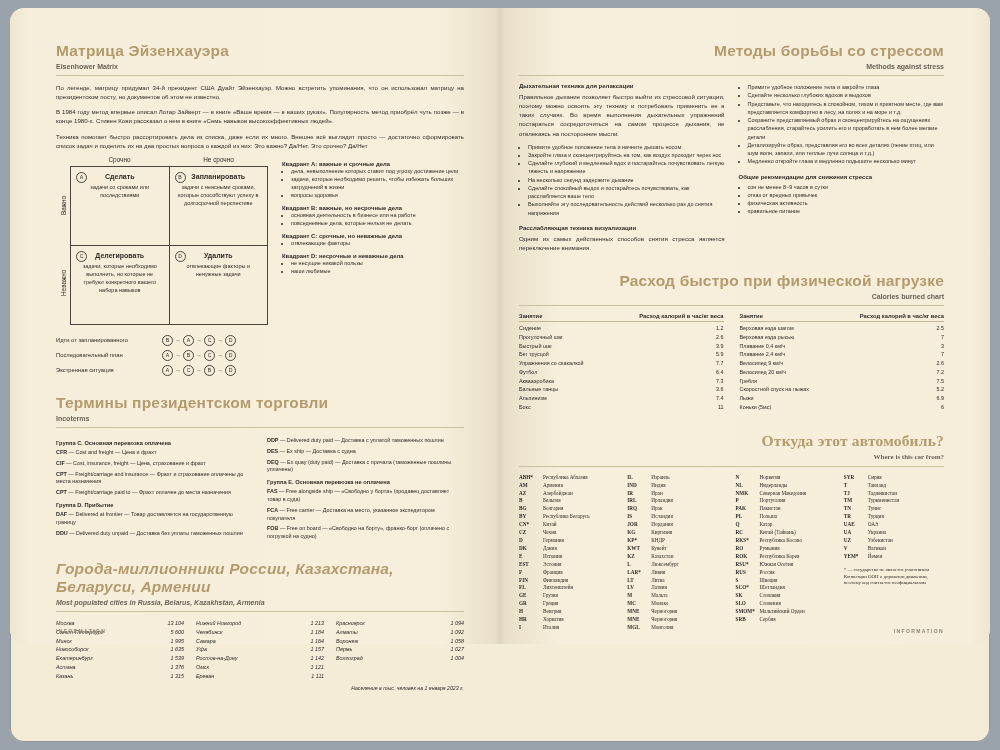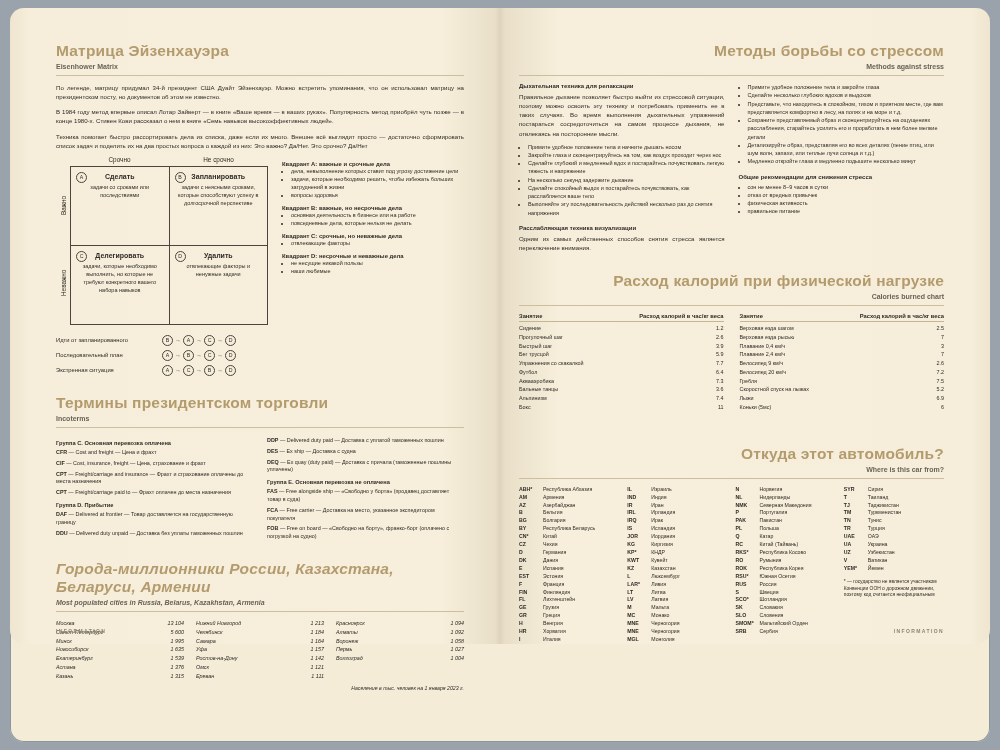--- a/index.html
+++ b/index.html
@@ -406,21 +406,21 @@
             <li>сон не менее 8–9 часов в сутки</li>
             <li>отказ от вредных привычек</li>
             <li>физическая активность</li>
             <li>правильное питание</li>
           </ul>
         </div>
       </div>
 
       <div style="margin-top:20px;">
         <div class="sec-head" style="text-align:right;">
-          <h1 class="sec">Расход калорий при физической нагрузке</h1>
+          <h1 class="sec">Расход быстро при физической нагрузке</h1>
           <div class="sec-en">Calories burned chart</div>
         </div>
         <div class="rule"></div>
 
         <div class="caltbl">
           <div>
             <div class="calhead">
                 <span>Занятие</span>
                 <span>Расход калорий в час/кг веса</span>
               </div>
@@ -507,21 +507,21 @@
                 <span>6.9</span>
               </div>
             <div class="calrow">
                 <span>Коньки (5мс)</span>
                 <span>6</span>
               </div>
           </div>
         </div>
       </div>
 
-      <div style="margin-top:33px;">
+      <div style="margin-top:20px;font-family:Liberation Serif, serif;">
         <div class="sec-head" style="text-align:right;">
           <h1 class="sec">Откуда этот автомобиль?</h1>
           <div class="sec-en">Where is this car from?</div>
         </div>
         <div class="rule"></div>
 
         <div class="carwrap">
           <div class="carcol">
             <div class="carrow">
                 <span class="code">ABH*</span>

